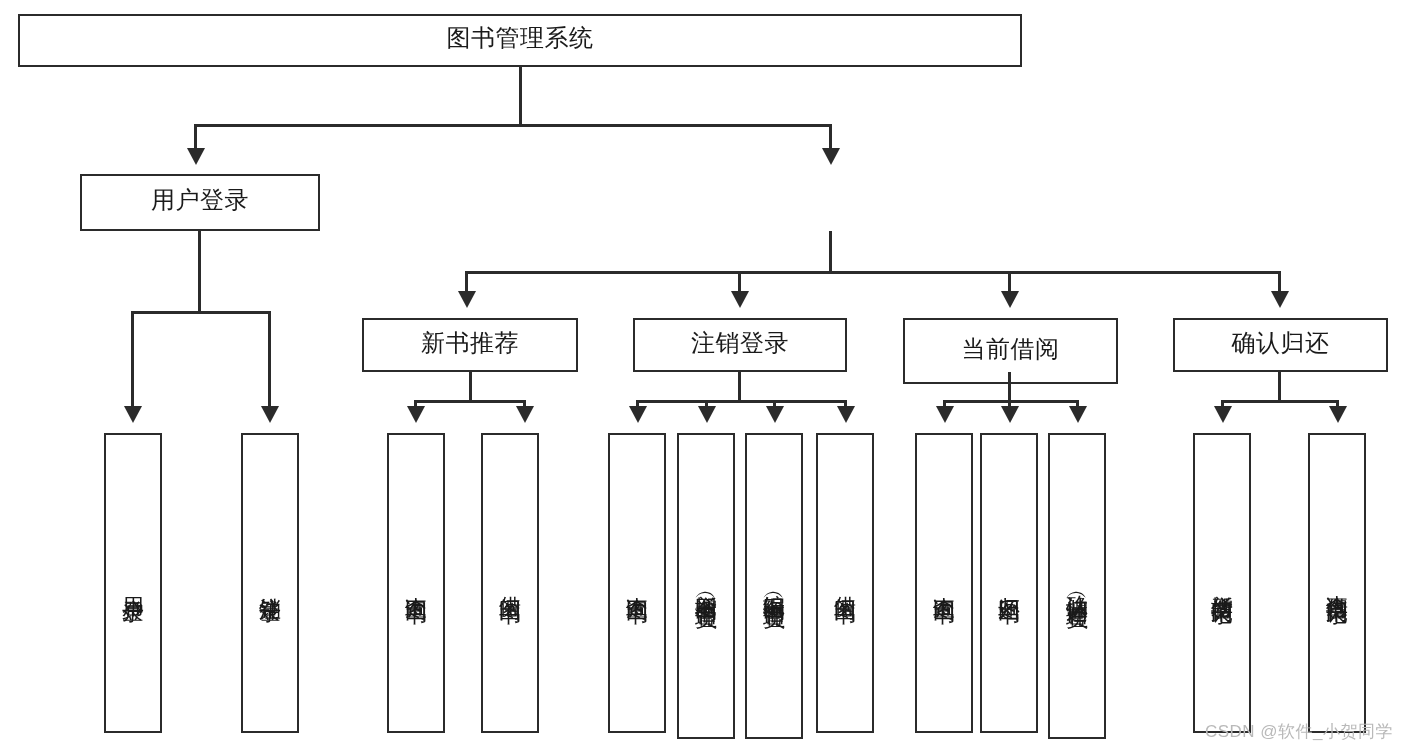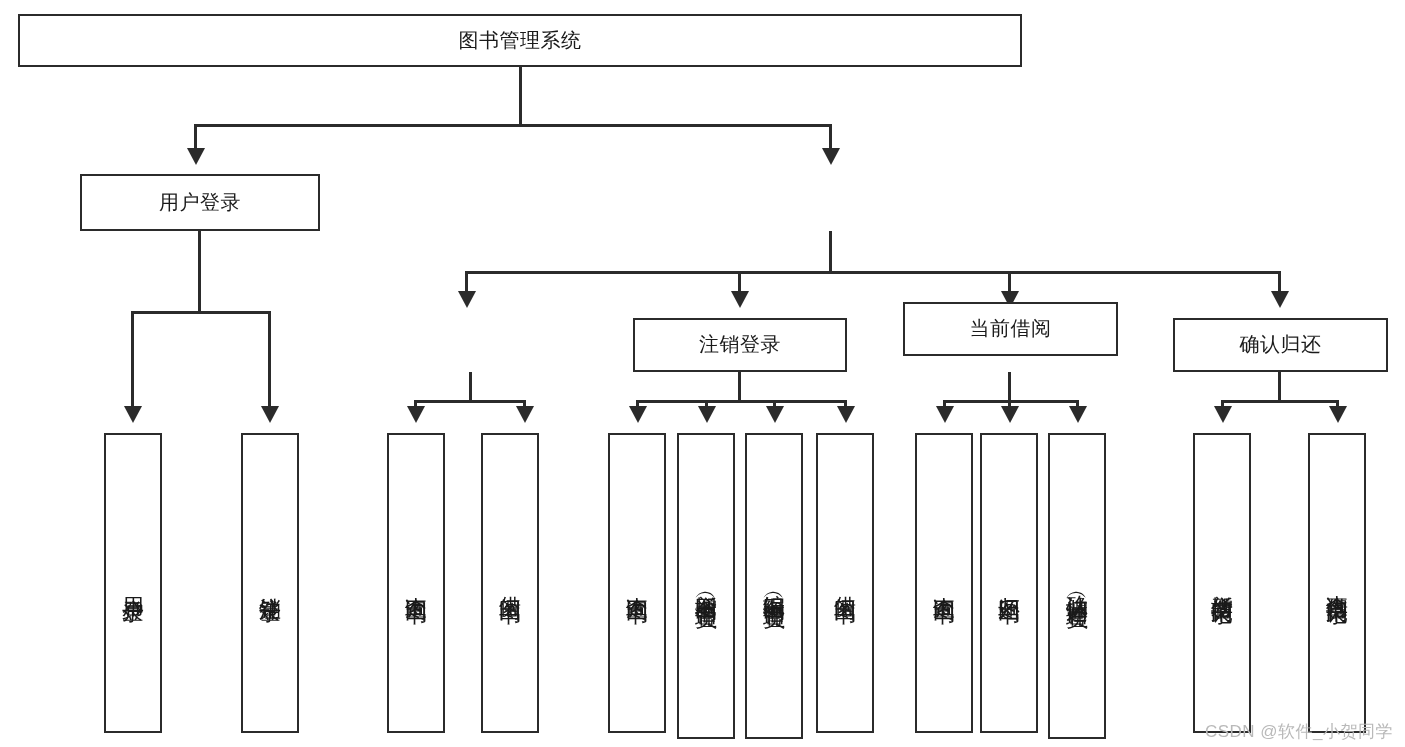--- a/index.html
+++ b/index.html
@@ -23,22 +23,23 @@
     box-sizing: border-box;
     border: 2px solid #2b2b2b;
     background: #ffffff;
     display: flex;
     align-items: center;
     justify-content: center;
     color: #1a1a1a;
     line-height: 1.18;
   }
   .node.h {               
-    font-size: 20px;
+    font-size: 24px;
     letter-spacing: 0.5px;
+    font-family: Liberation Mono, monospace;
   }
   .node.v {               
     font-size: 22px;
     writing-mode: vertical-rl;
     text-orientation: upright;
     letter-spacing: 2px;
     align-items: center;
     justify-content: center;
     padding: 6px 0;
   }
@@ -119,24 +120,27 @@
 
   <div class="vline" style="left:738px; top:271px; height:22px;"></div>
   <div class="arrow" style="left:731px; top:291px;"></div>
 
   <div class="vline" style="left:1008px; top:271px; height:22px;"></div>
   <div class="arrow" style="left:1001px; top:291px;"></div>
 
   <div class="vline" style="left:1278px; top:271px; height:22px;"></div>
   <div class="arrow" style="left:1271px; top:291px;"></div>
 
+  <div class="node h" style="left:362px; top:318px; width:216px; height:54px;">
+    <span class="lbl">新书推荐</span>
+  </div>
   <div class="node h" style="left:633px; top:318px; width:214px; height:54px;">
     <span class="lbl">注销登录</span>
   </div>
-  <div class="node h" style="left:903px; top:302px; width:215px; height:54px;">
+  <div class="node h" style="left:903px; top:318px; width:215px; height:66px;">
     <span class="lbl">当前借阅</span>
   </div>
   <div class="node h" style="left:1173px; top:318px; width:215px; height:54px;">
     <span class="lbl">确认归还</span>
   </div>
 
   <div class="vline" style="left:469px; top:372px; height:30px;"></div>
   <div class="hline" style="left:414px; top:400px; width:111px;"></div>
   <div class="vline" style="left:414px; top:400px; height:8px;"></div>
   <div class="arrow" style="left:407px; top:406px;"></div>

